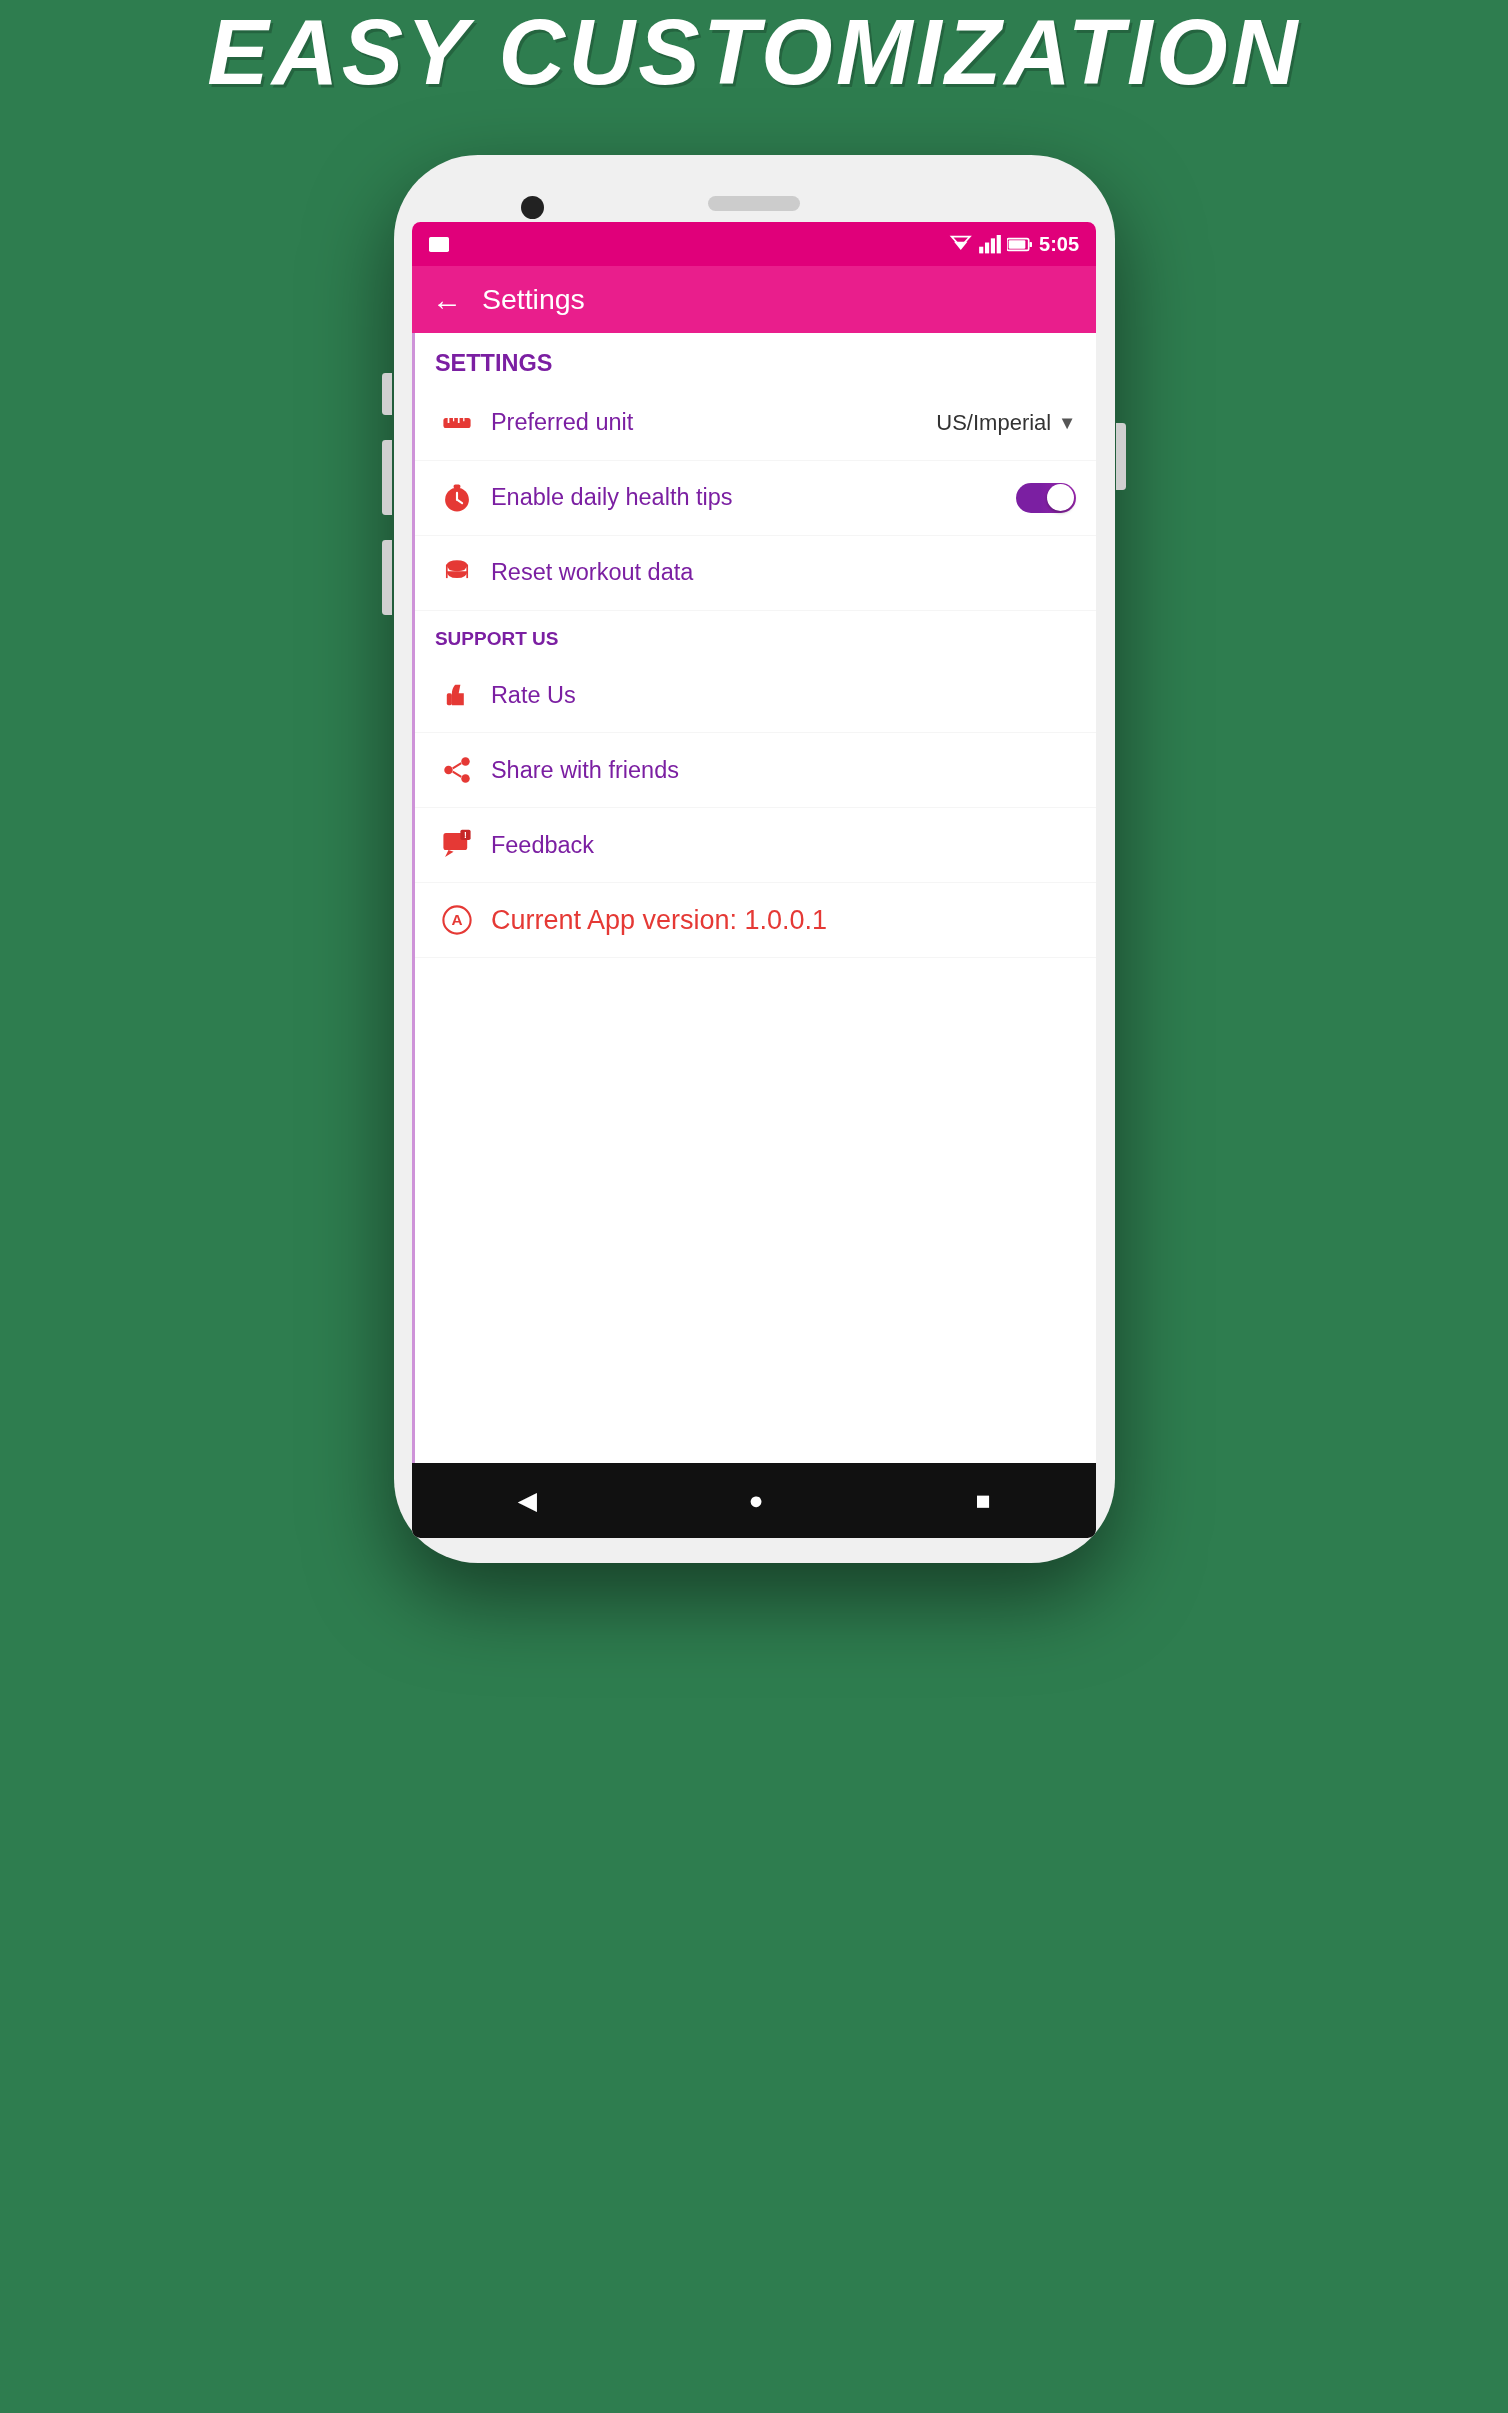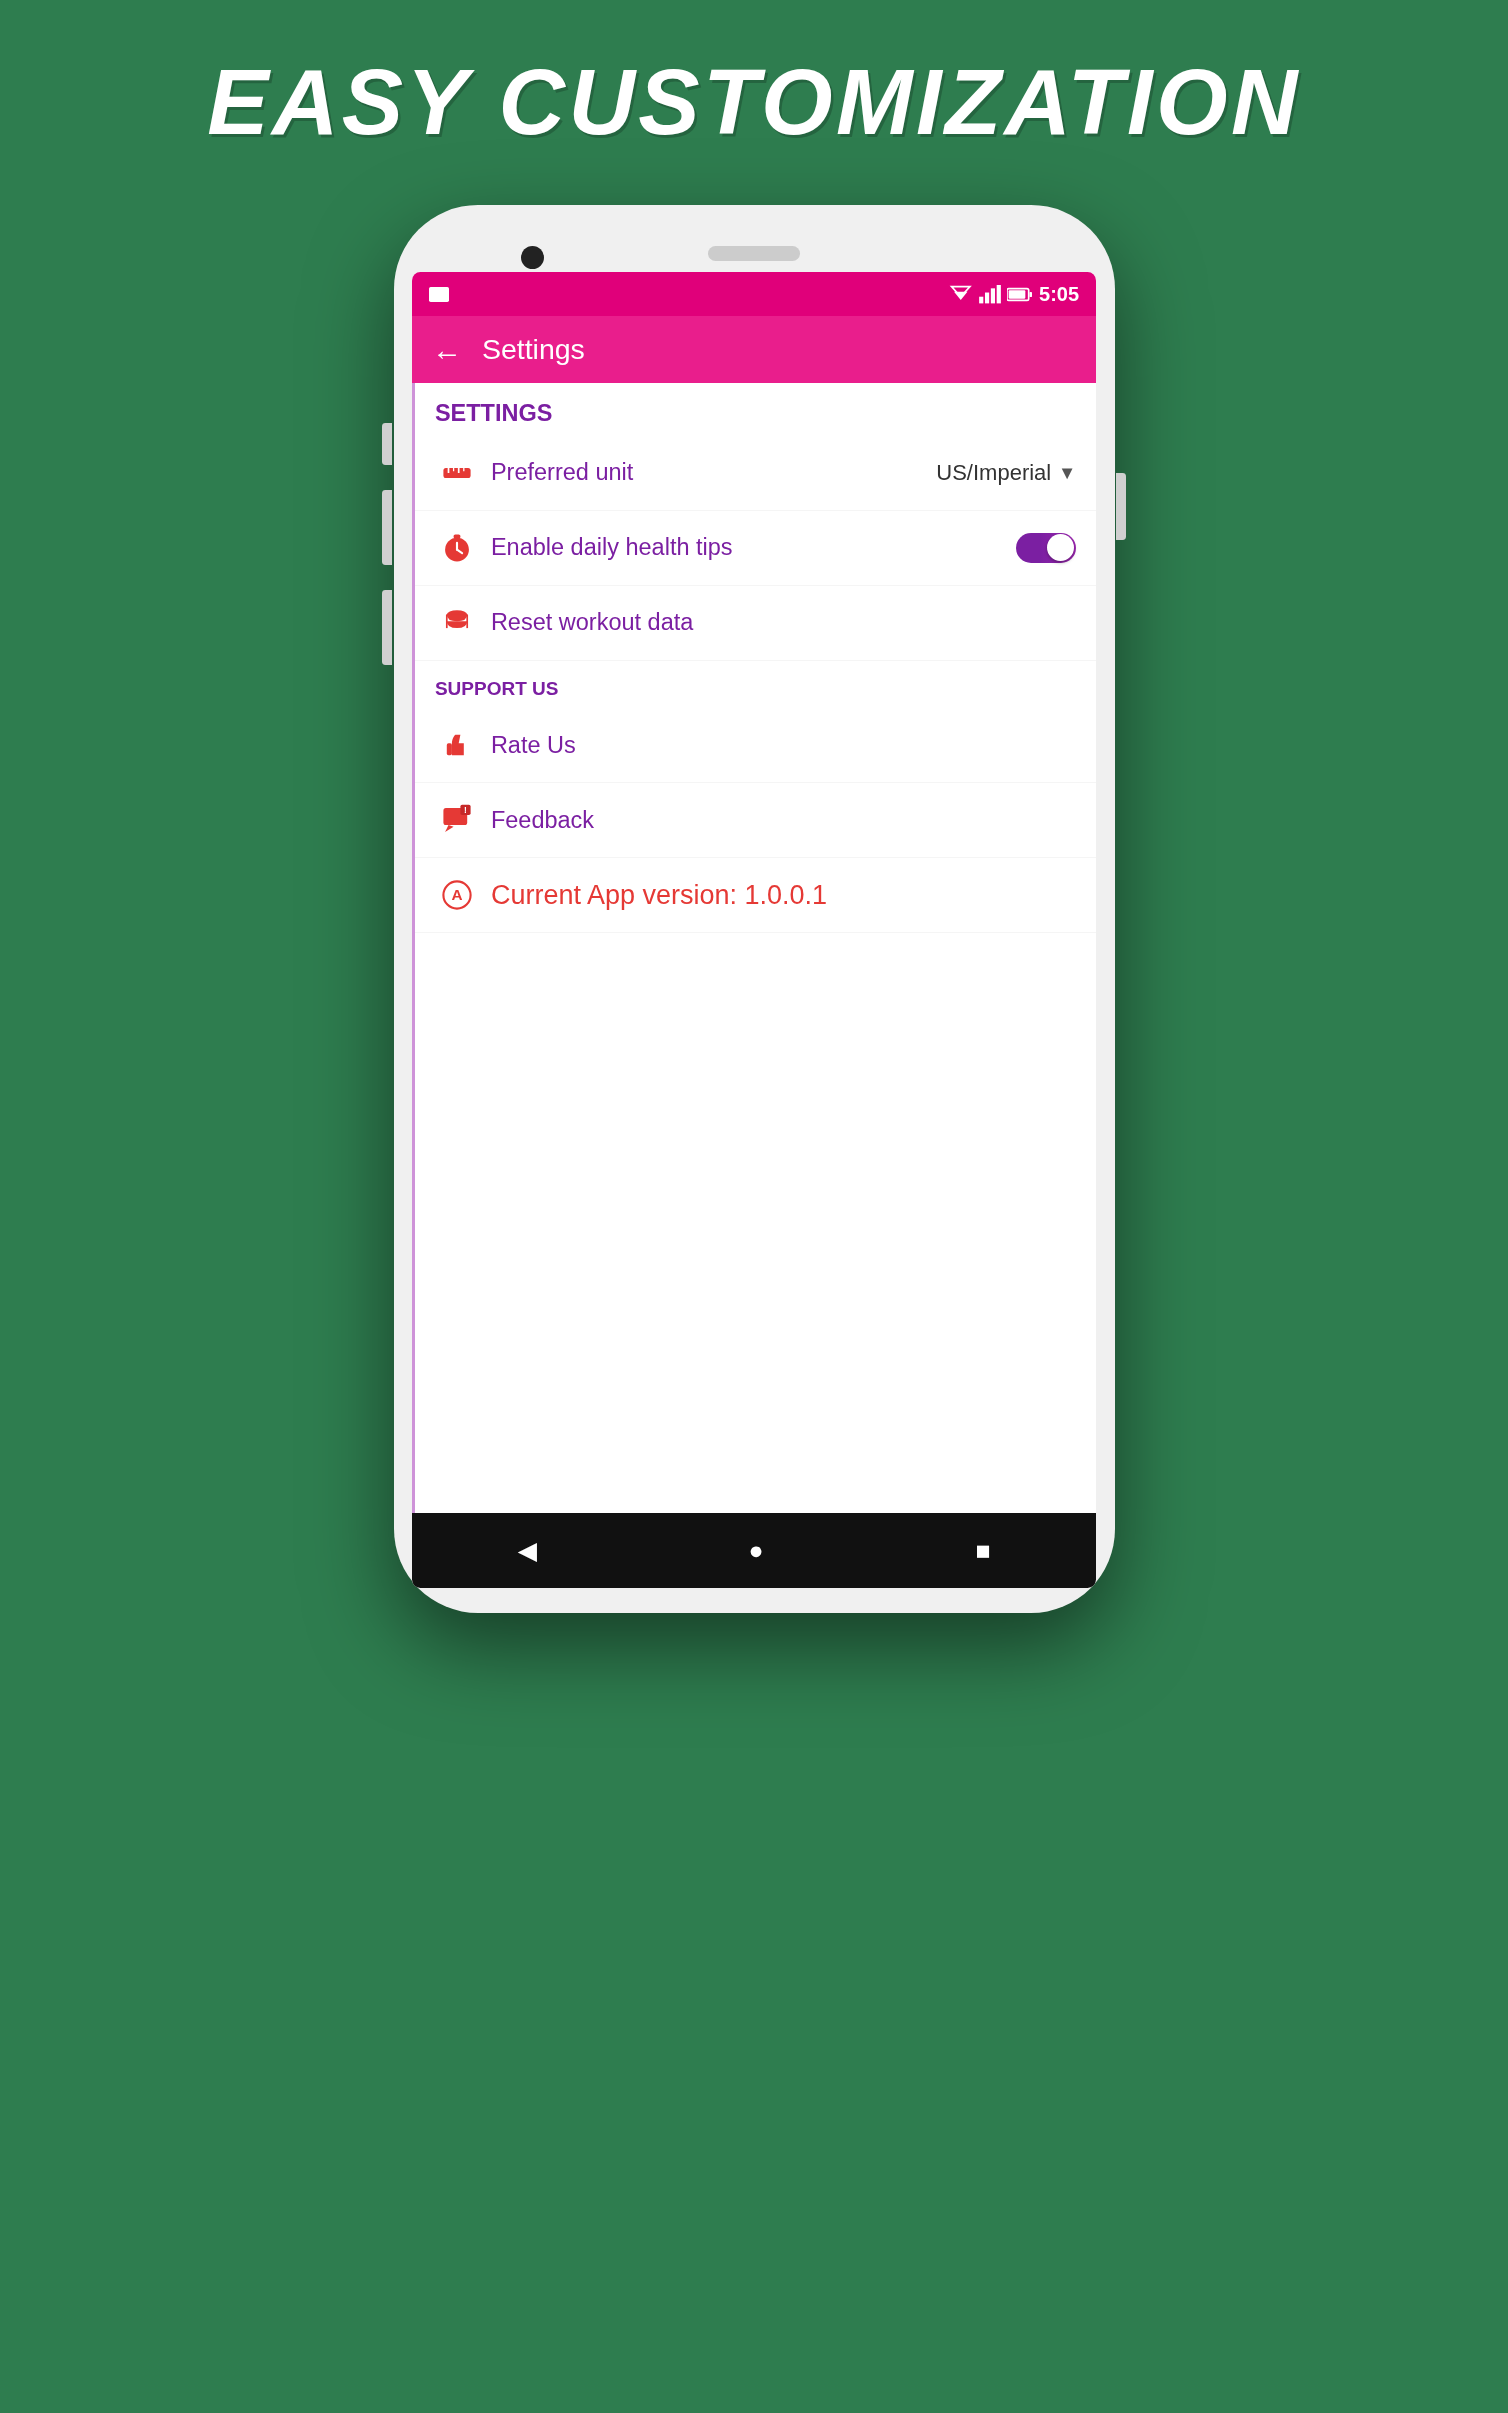--- a/index.html
+++ b/index.html
@@ -14,21 +14,20 @@
       font-family: Arial, sans-serif;
       overflow: hidden;
     }
 
     .page-title {
       color: white;
       font-size: 92px;
       font-weight: 900;
       font-family: 'Arial Black', Impact, sans-serif;
       text-transform: uppercase;
-      margin-top: 50px;
       margin-bottom: 50px;
       letter-spacing: 3.4px;
       text-shadow: 2.5px 2.5px 0px rgba(0,0,0,0.2);
       font-style: italic;
     }
 
     
     .phone {
       width: 721px;
       height: 1408px;
@@ -407,20 +406,32 @@
       <div class="settings-item">
         <div class="item-icon icon-thumb">
           <svg width="34" height="34" viewBox="0 0 40 40">
             <path d="M18 8 C18 8 14 12 14 18 L14 32 L28 32 L28 18 L22 18 L24 8 Z" fill="#e53935"></path>
             <rect x="8" y="18" width="6" height="14" rx="2" fill="#e53935"></rect>
           </svg>
         </div>
         <span class="item-label">Rate Us</span>
       </div>
 
+      <div class="settings-item">
+        <div class="item-icon icon-share">
+          <svg width="34" height="34" viewBox="0 0 40 40">
+            <circle cx="30" cy="10" r="5" fill="#e53935"></circle>
+            <circle cx="30" cy="30" r="5" fill="#e53935"></circle>
+            <circle cx="10" cy="20" r="5" fill="#e53935"></circle>
+            <line x1="15" y1="18" x2="25" y2="12" stroke="#e53935" stroke-width="2.5"></line>
+            <line x1="15" y1="22" x2="25" y2="28" stroke="#e53935" stroke-width="2.5"></line>
+          </svg>
+        </div>
+        <span class="item-label">Share with friends</span>
+      </div>
 
       <div class="settings-item">
         <div class="item-icon icon-feedback">
           <svg width="34" height="34" viewBox="0 0 40 40" style="font-size:34px">
             <rect x="4" y="6" width="28" height="20" rx="3" fill="#e53935"></rect>
             <polygon points="10,26 6,34 16,28" fill="#e53935"></polygon>
             <rect x="24" y="2" width="12" height="12" rx="2" fill="#c62828"></rect>
             <text x="30" y="12" text-anchor="middle" font-size="10" fill="white" font-weight="bold">!</text>
           </svg>
         </div>

